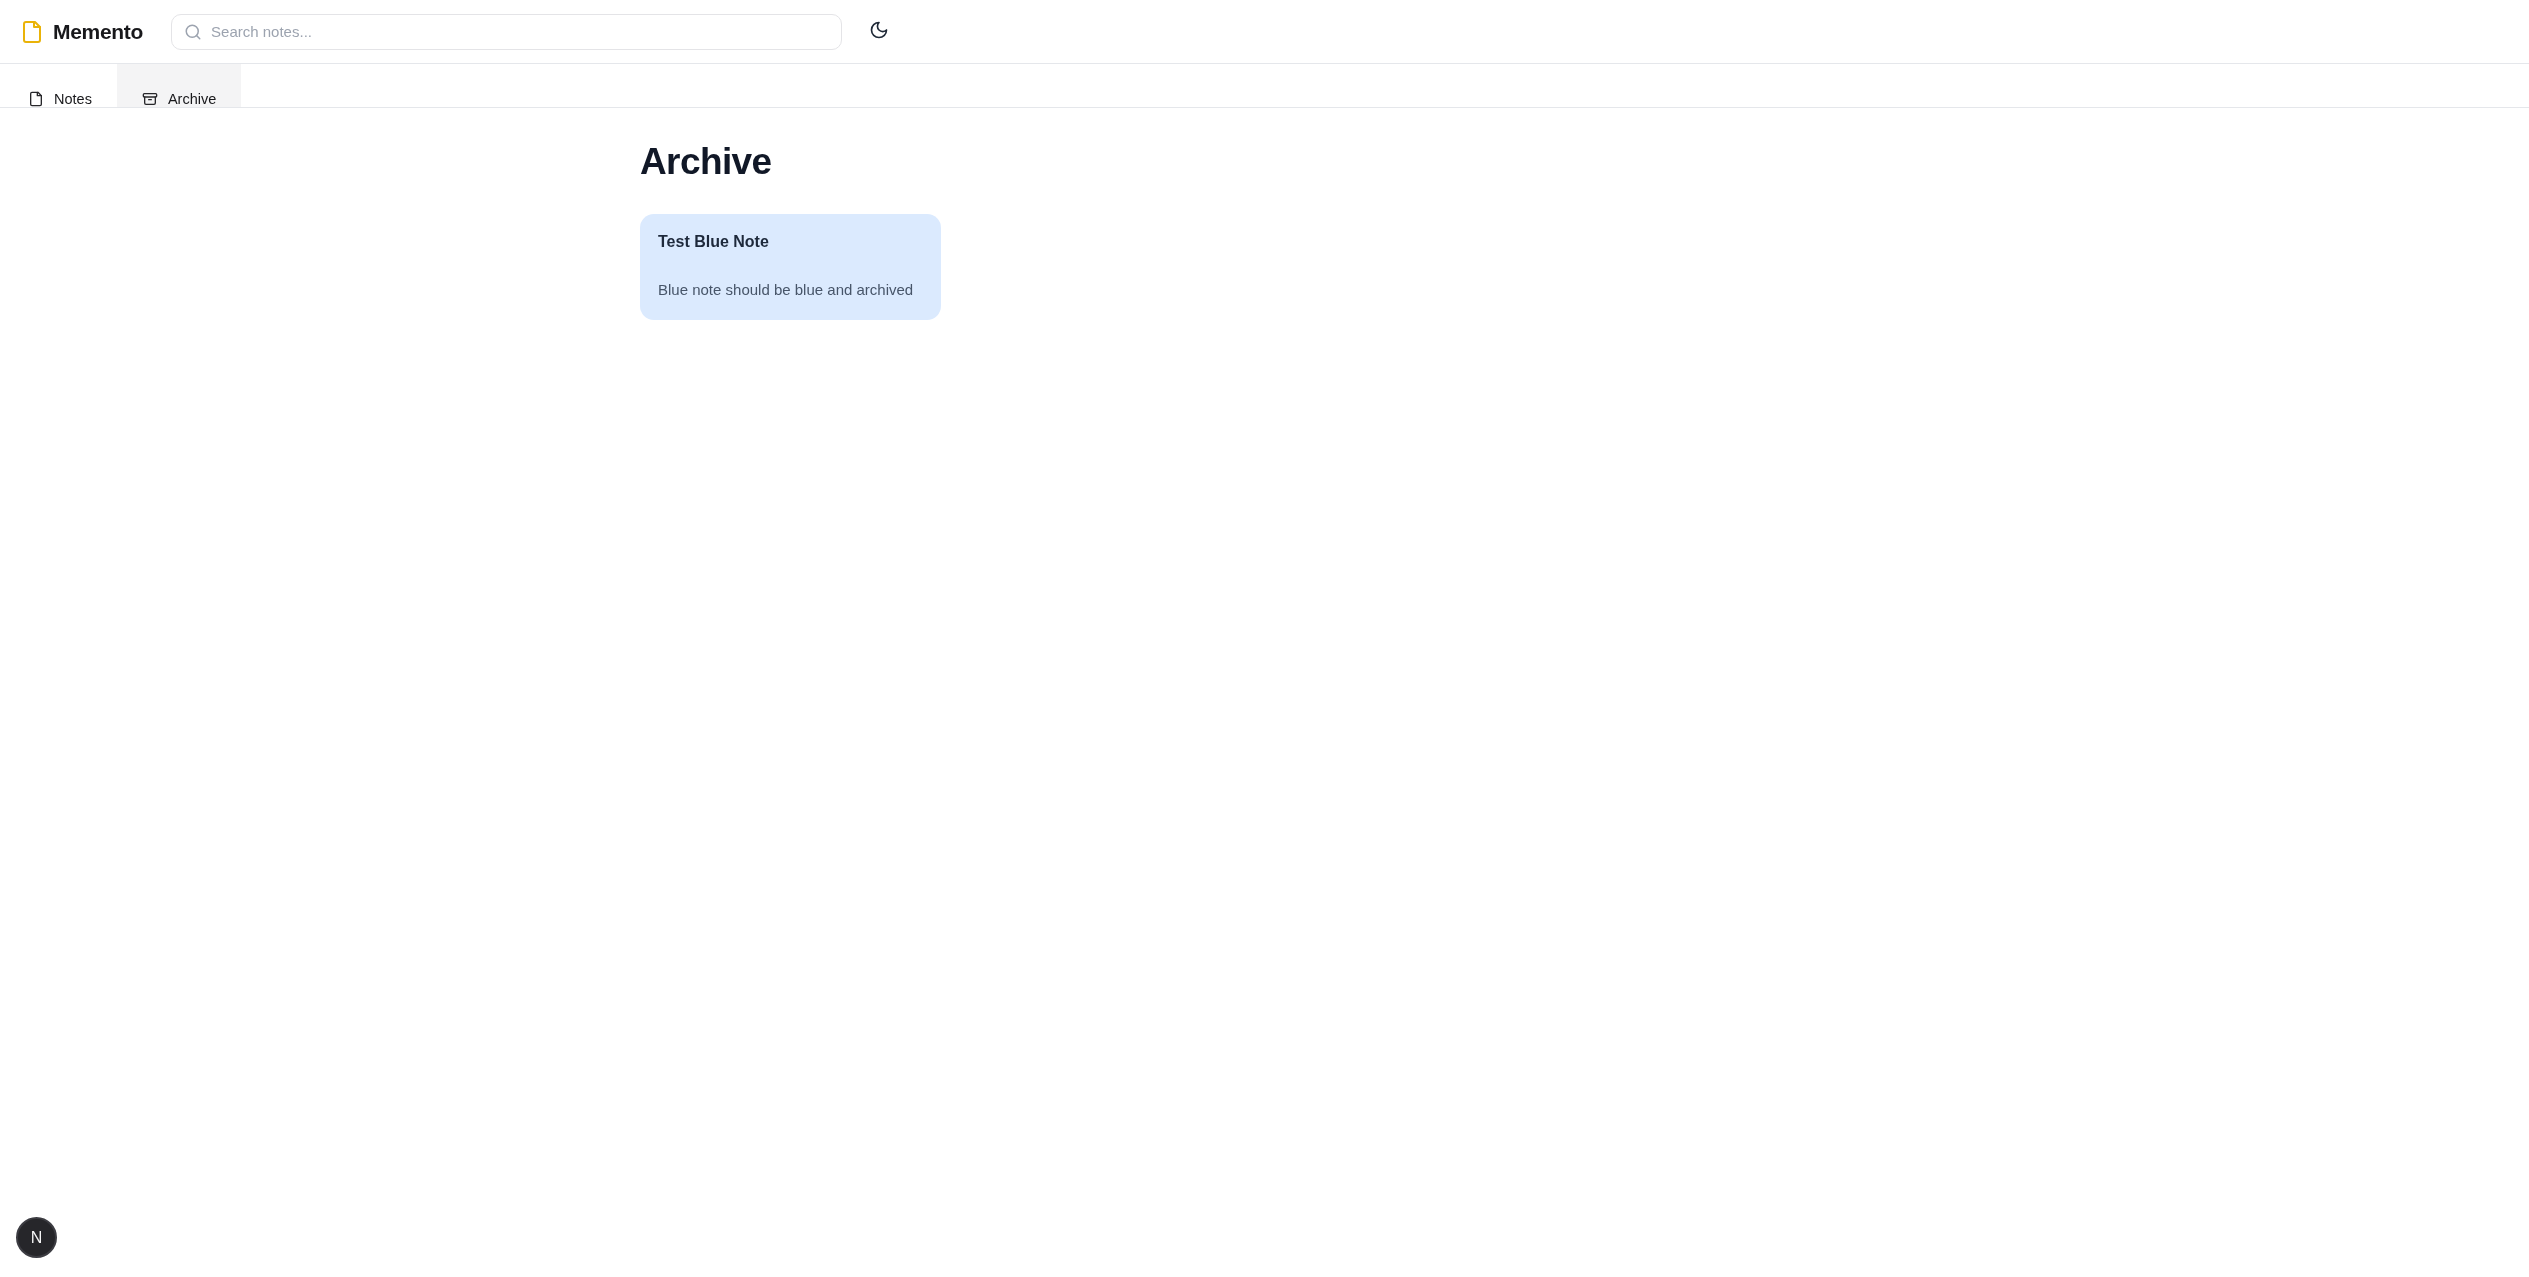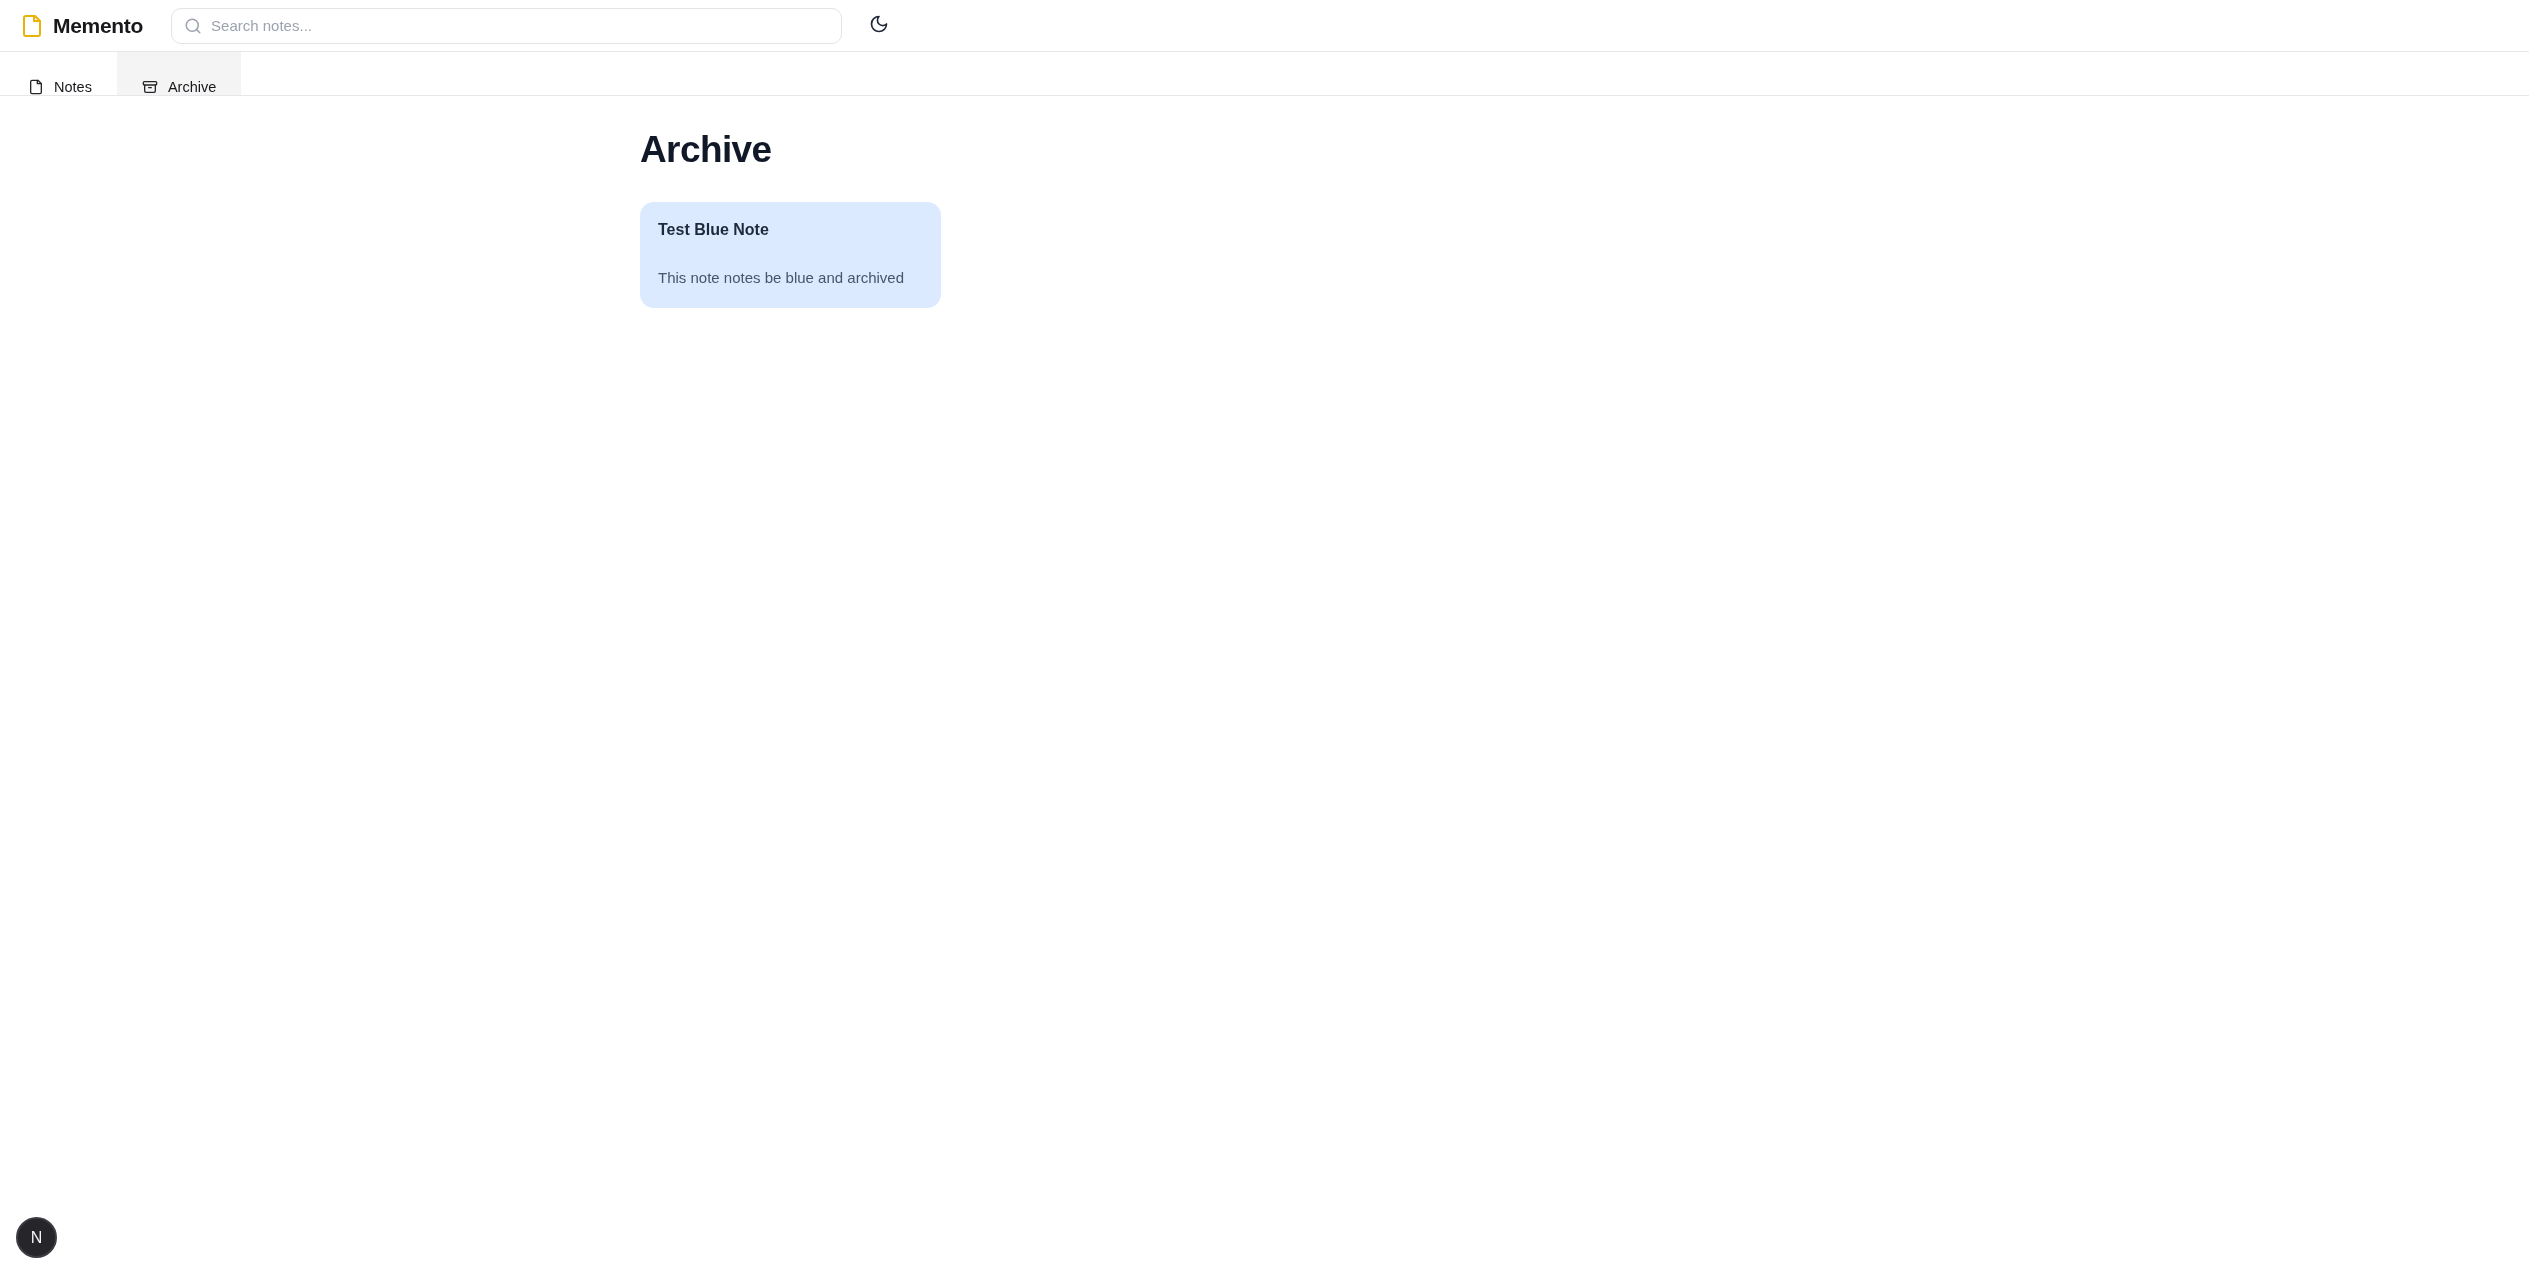--- a/index.html
+++ b/index.html
@@ -8,21 +8,21 @@
     background: #ffffff;
     font-family: "Liberation Sans", sans-serif;
     color: #18181b;
     overflow: hidden;
     position: relative;
   }
 
   
   .header {
     display: flex; align-items: center;
-    height: 52px;
+    height: 64px;
     padding-left: 20px;
     border-bottom: 1px solid #e5e7eb;
     background: #ffffff;
   }
   .logo-wrap { width: 24px; height: 24px; color: #eab308; flex: none; display:flex; align-items:center; justify-content:center; }
   .app-title {
     margin-left: 9px;
     font-size: 21px;
     font-weight: 700;
     letter-spacing: -0.3px;
@@ -174,20 +174,20 @@
     <span>Archive</span>
   </button>
 </nav>
 
 <main class="main">
   <h1 class="page-title">Archive</h1>
 
   <div class="notes-grid">
     <div class="note-card" style="background: rgb(219, 234, 254);">
       <div class="note-title">Test Blue Note</div>
-      <div class="note-body">This note notes be blue and archived</div>
+      <div class="note-body">Blue note should be blue and archived</div>
     </div>
   </div>
 </main>
 
 <button class="fab">
   <span>N</span>
 </button>
 
 </body></html>

